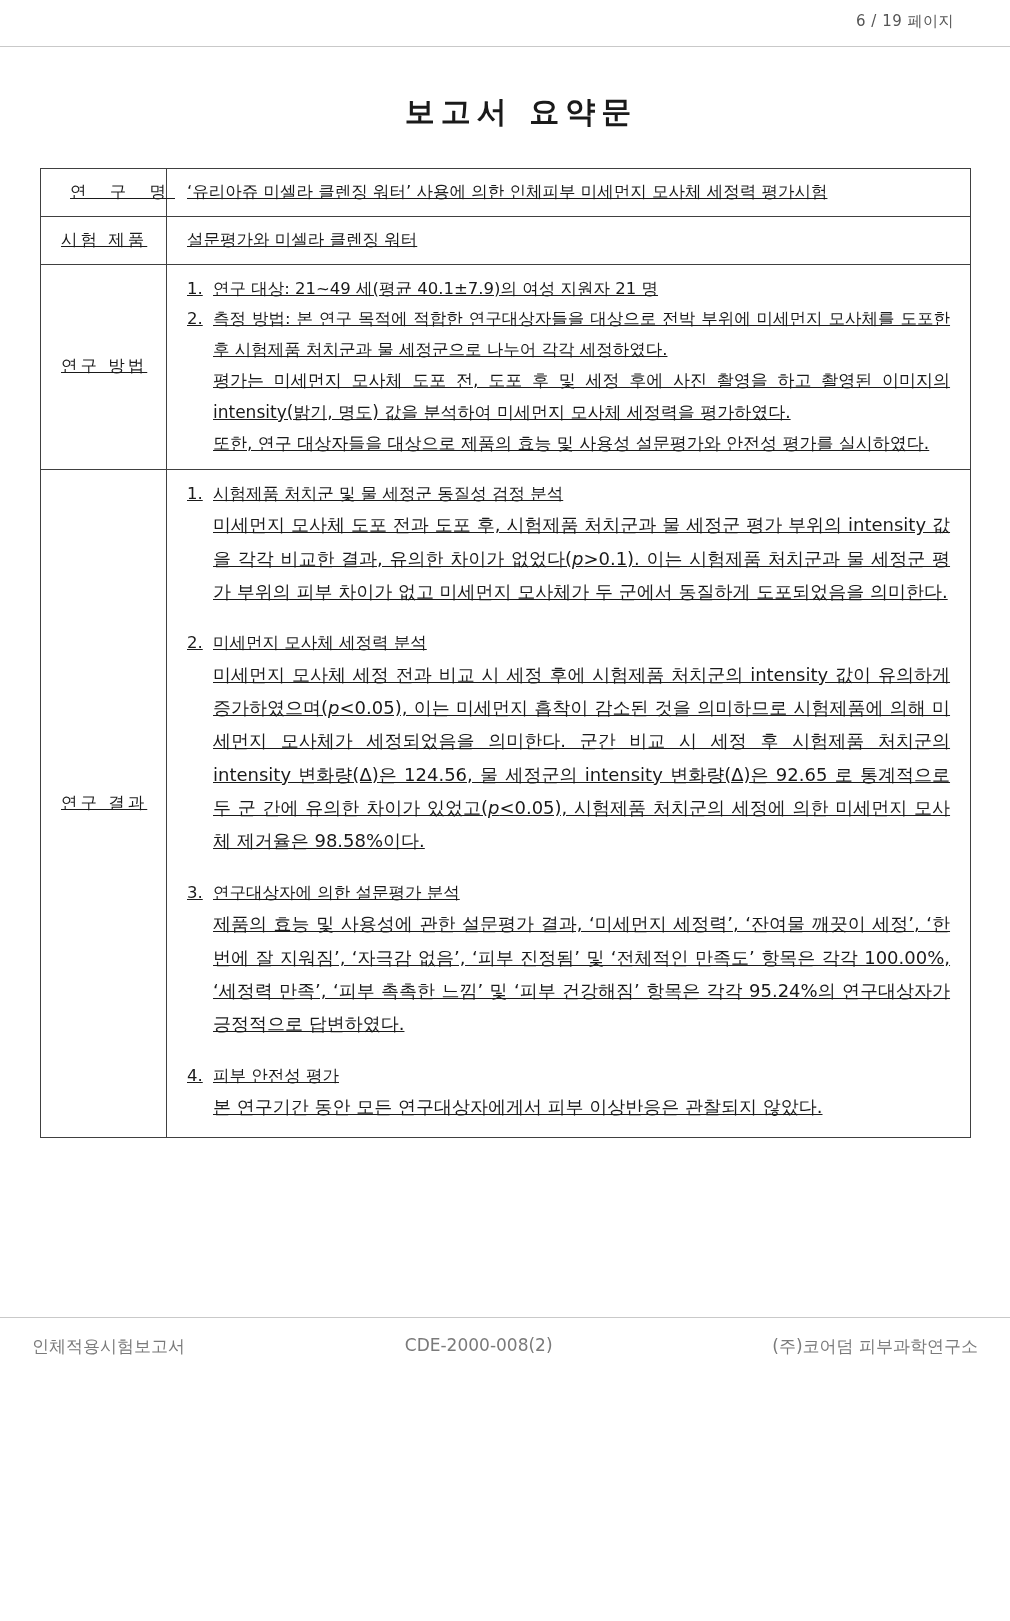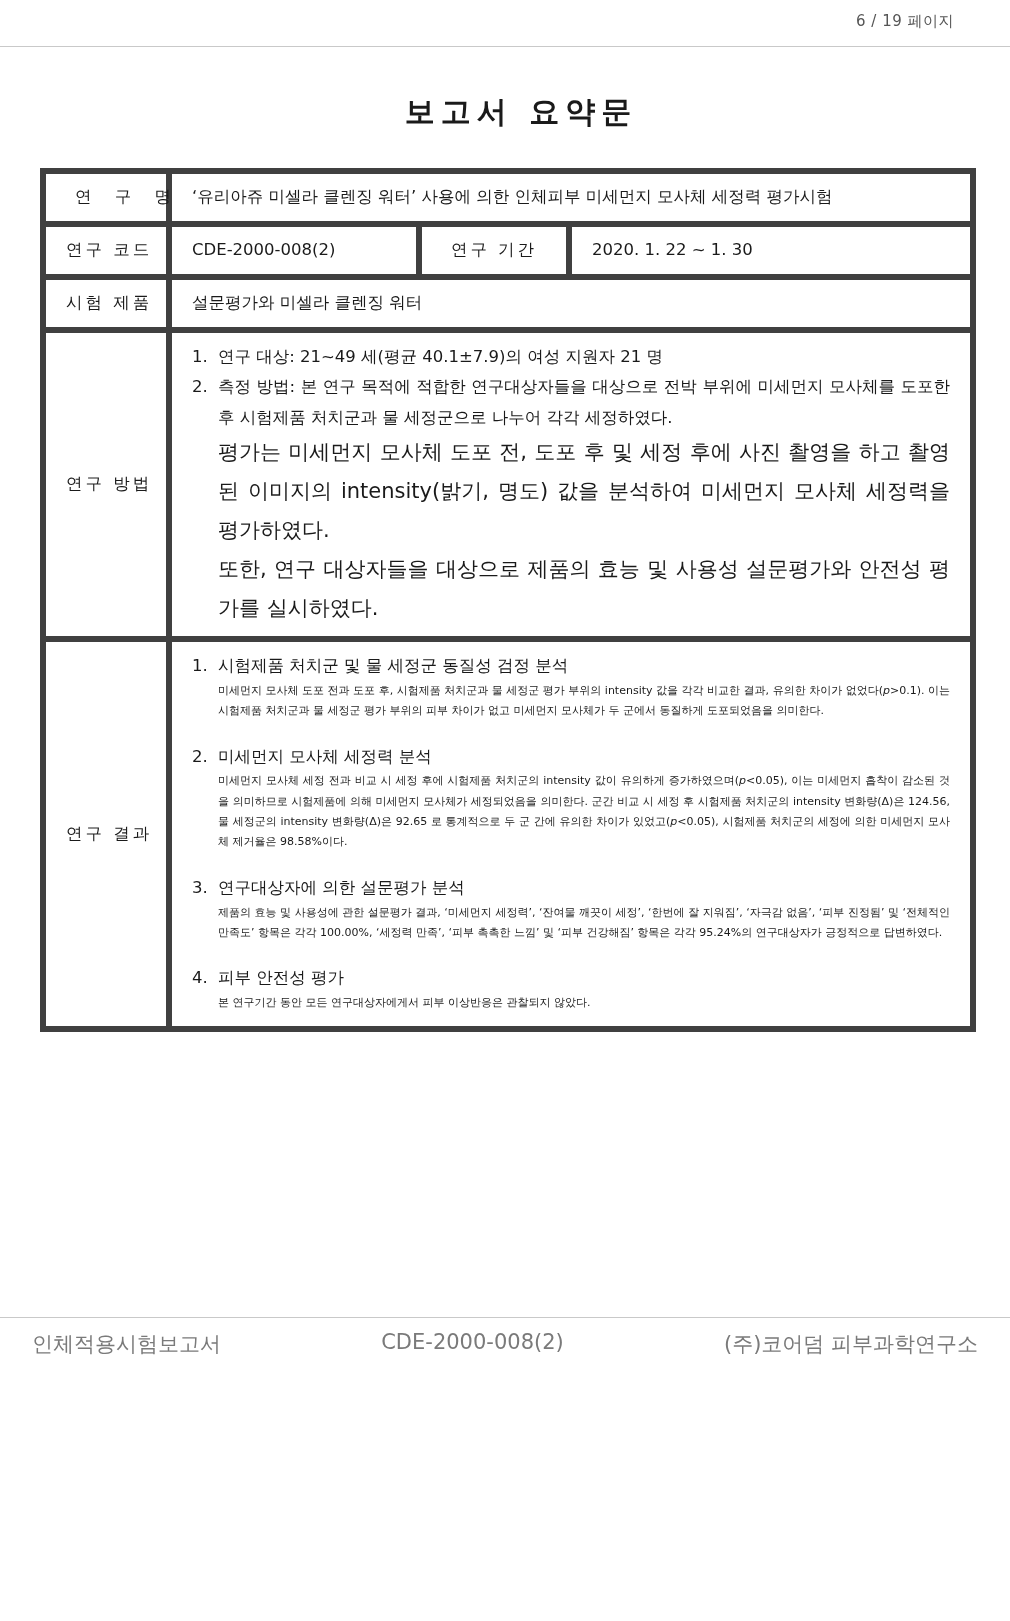--- a/index.html
+++ b/index.html
@@ -53,25 +53,26 @@
   
   table.summary {
     position: absolute;
     top: 168px;
     left: 40px;
     width: 930px;
     border-collapse: collapse;
     table-layout: fixed;
   }
   table.summary td {
-    border: 6px solid #404040;
+    border: 1px solid #404040;
     vertical-align: middle;
     font-size: 16.5px;
     line-height: 1.75;
     padding: 9px 20px;
+    text-decoration: underline;
   }
   td.label {
     width: 126px;
     text-align: center;
     letter-spacing: 3px;
     white-space: nowrap;
   }
   td.label.spread {
     letter-spacing: 9px;
     text-indent: 9px;
@@ -97,38 +98,38 @@
     display: flex;
     font-size: 16.5px;
     line-height: 1.8;
   }
   .res-num {
     width: 26px;
     flex: 0 0 26px;
   }
   .res-body {
     margin-left: 26px;
-    font-size: 11px;
+    font-size: 18px;
     line-height: 1.85;
     text-align: justify;
   }
   .method-list {
     margin: 0;
     padding: 0;
   }
   .method-item {
     display: flex;
     font-size: 16.5px;
     line-height: 1.85;
   }
   .method-num { width: 26px; flex: 0 0 26px; }
   .method-text { flex: 1; text-align: justify; }
   .method-cont {
     margin-left: 26px;
-    font-size: 21px;
+    font-size: 17px;
     line-height: 1.85;
     text-align: justify;
   }
   .pad-top { padding-top: 12px; }
   .pad-bottom { padding-bottom: 12px; }
   .result-cell { padding: 26px 16px 22px 16px; }
   
   .footer-rule {
     position: absolute;
     bottom: 64px;
@@ -139,21 +140,21 @@
   }
   .footer {
     position: absolute;
     bottom: 24px;
     left: 0;
     width: 1010px;
     display: flex;
     justify-content: space-between;
     padding: 0 32px;
     box-sizing: border-box;
-    font-size: 21px;
+    font-size: 17px;
     color: #7a7a7a;
   }
   .footer span { white-space: nowrap; }
   em.it { font-style: italic; }
 </style>
 </head>
 <body>
 
 <div class="page">
 
@@ -168,26 +169,20 @@
       <col style="width:250px">
       <col style="width:150px">
       <col style="width:404px">
     </colgroup>
     <tbody>
       <tr>
         <td class="label spread">연 구 명</td>
         <td class="value" colspan="3">‘유리아쥬 미셀라 클렌징 워터’ 사용에 의한 인체피부 미세먼지 모사체 세정력 평가시험</td>
       </tr>
       <tr>
-        <td class="label">연구 코드</td>
-        <td class="value">CDE-2000-008(2)</td>
-        <td class="mid-label">연구 기간</td>
-        <td class="value">2020. 1. 22 ~ 1. 30</td>
-      </tr>
-      <tr>
         <td class="label">시험 제품</td>
         <td class="value" colspan="3">설문평가와 미셀라 클렌징 워터</td>
       </tr>
       <tr>
         <td class="label">연구 방법</td>
         <td class="value top pad-top pad-bottom" colspan="3">
           <div class="method-list">
             <div class="method-item">
               <div class="method-num">1.</div>
               <div class="method-text">연구 대상: 21~49 세(평균 40.1±7.9)의 여성 지원자 21 명</div>

